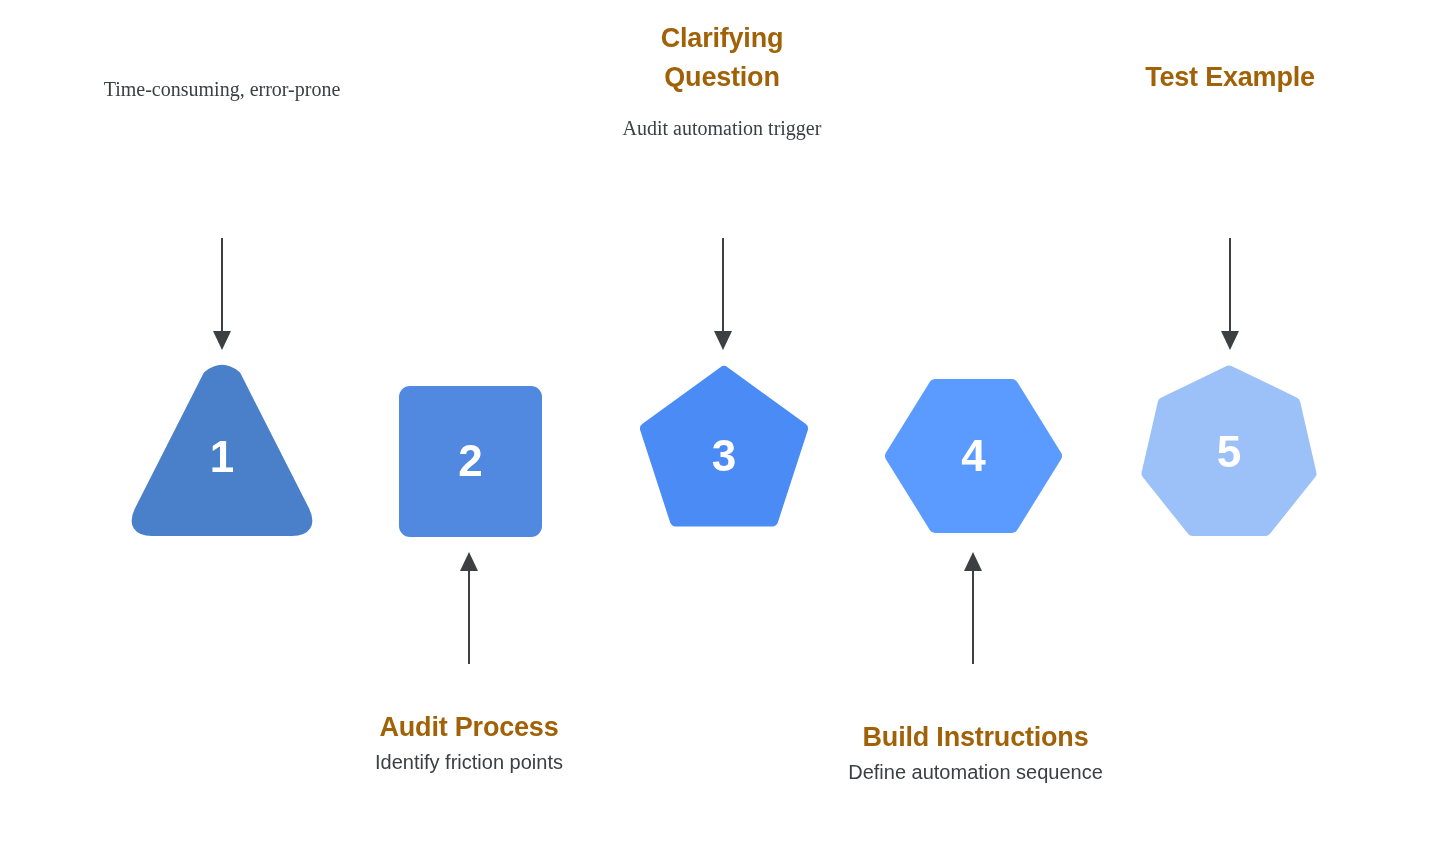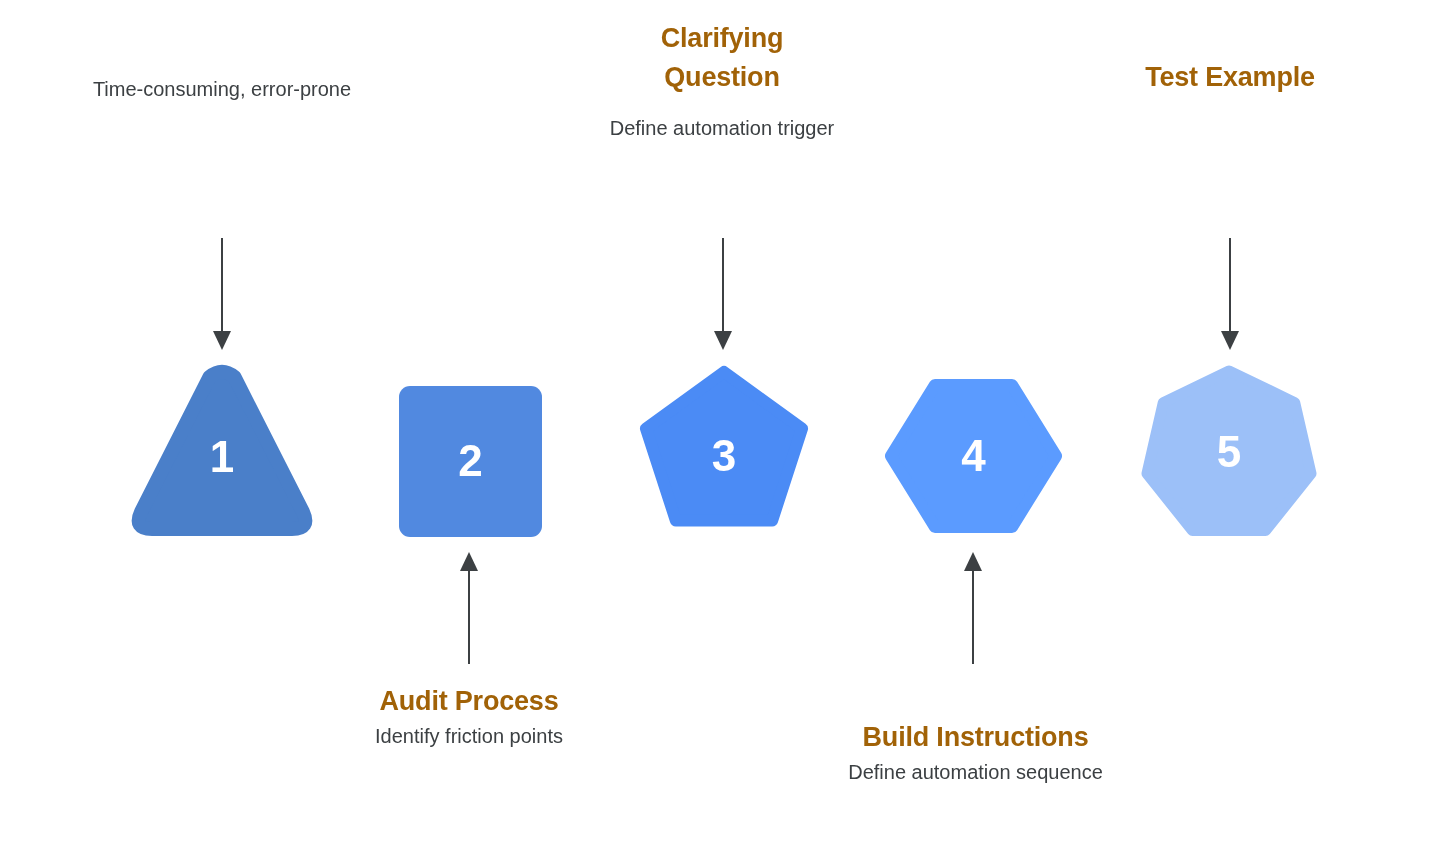--- a/index.html
+++ b/index.html
@@ -35,21 +35,21 @@
     letter-spacing: -0.2px;
     margin: 0;
   }
   .label-desc {
     font-size: 20px;
     font-weight: normal;
     color: #3c4043;
     line-height: 31px;
     margin: 0;
   }
-  .label-block.above .label-desc { margin-top: 16px; }
+  .label-block.above .label-desc { margin-top: 16px; font-family: Liberation Serif, serif; }
   .label-block.below .label-desc { }
 
   
   .shape-wrap {
     position: absolute;
   }
   .shape-wrap svg {
     display: block;
     overflow: visible;
   }
@@ -100,28 +100,28 @@
     <div class="shape-num" style="top:54px;">2</div>
   </div>
 
   <div class="arrow" style="left:453px; top:550px;">
     <svg width="32" height="114" viewBox="0 0 32 114" aria-hidden="true">
       <line x1="16" y1="114" x2="16" y2="16" stroke="#3c4043" stroke-width="2"></line>
       <polygon points="16,2 7,21 25,21" fill="#3c4043"></polygon>
     </svg>
   </div>
 
-  <div class="label-block below" style="left:309px; top:682px; width:320px;">
+  <div class="label-block below" style="left:309px; top:708px; width:320px;">
     <p class="label-title">Audit Process</p>
     <p class="label-desc">Identify friction points</p>
   </div>
 
   <div class="label-block above" style="left:602px; top:19px; width:240px;">
     <p class="label-title">Clarifying Question</p>
-    <p class="label-desc">Define automation trigger</p>
+    <p class="label-desc">Audit automation trigger</p>
   </div>
 
   <div class="arrow" style="left:707px; top:238px;">
     <svg width="32" height="114" viewBox="0 0 32 114" aria-hidden="true">
       <line x1="16" y1="0" x2="16" y2="98" stroke="#3c4043" stroke-width="2"></line>
       <polygon points="16,112 7,93 25,93" fill="#3c4043"></polygon>
     </svg>
   </div>
 
   <div class="shape-wrap" style="left:640px; top:366px; width:168px; height:166px;">

